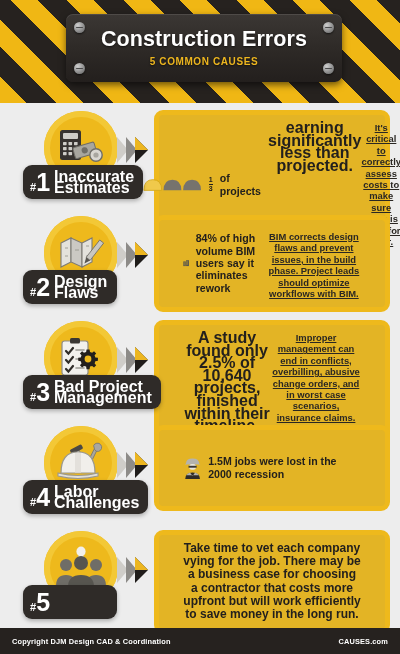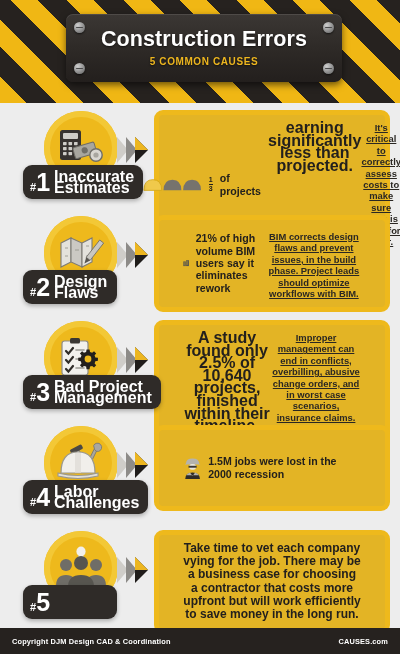--- a/index.html
+++ b/index.html
@@ -364,21 +364,21 @@
               <rect x="14" y="8" width="2" height="2"></rect>
                 <rect x="17.5" y="8" width="2" height="2"></rect>
               <rect x="14" y="11.5" width="2" height="2"></rect>
                 <rect x="17.5" y="11.5" width="2" height="2"></rect>
               <rect x="14" y="15" width="2" height="2"></rect>
                 <rect x="17.5" y="15" width="2" height="2"></rect>
               <rect x="14" y="18.5" width="2" height="2"></rect>
                 <rect x="17.5" y="18.5" width="2" height="2"></rect>
             </g>
           </svg>
-          <span class="stat-text">21% of high volume BIM users say it eliminates rework</span>
+          <span class="stat-text">84% of high volume BIM users say it eliminates rework</span>
         </div>
         <div class="body-text" style="margin-top:4px">BIM corrects design flaws and prevent issues, in the build phase. Project leads should optimize workflows with BIM.</div>
       </div>
     </div>
 
     <div class="row">
       <div class="badge-col">
         <div class="circle">
           <svg width="48" height="44" viewBox="0 0 48 44">
             <rect x="5" y="5" width="26" height="34" rx="2.5" fill="#f2f1ed" stroke="#8d8b85" stroke-width="1.2"></rect>

